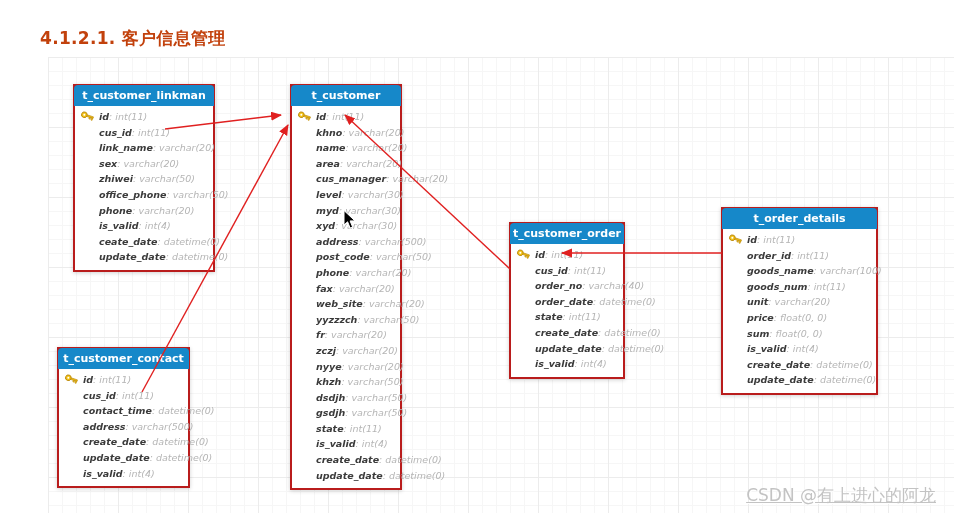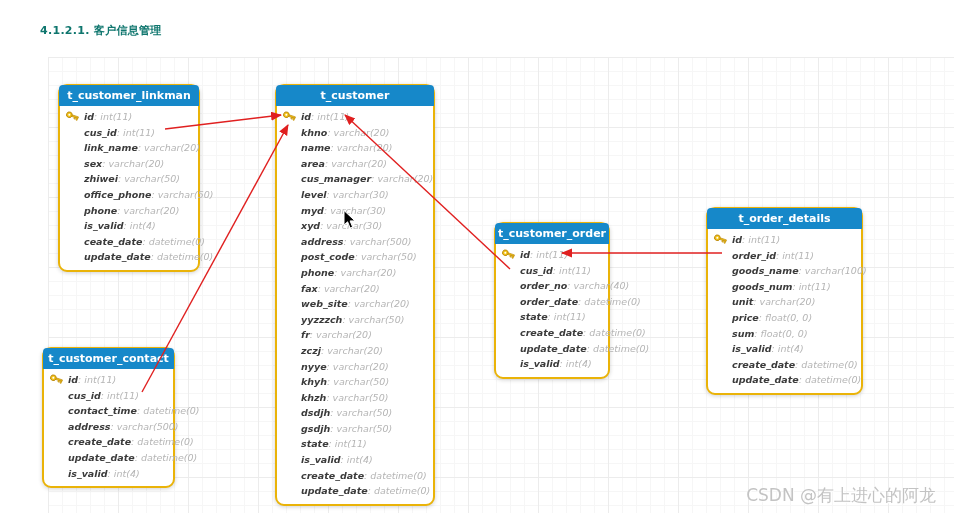--- a/index.html
+++ b/index.html
@@ -3,40 +3,41 @@
 <meta charset="utf-8">
 <style>
   html,body{margin:0;padding:0;}
   body{
     width:954px;height:513px;position:relative;overflow:hidden;
     background:#ffffff;
     font-family:"DejaVu Sans","Liberation Sans",sans-serif;
   }
   .page-title{
     position:absolute;left:40px;top:16px;
-    font-size:11px;font-weight:bold;color:#0f766e;
+    font-size:17px;font-weight:bold;color:#c2410c;
     letter-spacing:0.3px;
   }
   .canvas{
     position:absolute;left:48px;top:57px;width:906px;height:456px;
     background-color:#ffffff;
     background-image:
       linear-gradient(to right,#ececec 1px,transparent 1px),
       linear-gradient(to bottom,#ececec 1px,transparent 1px),
       linear-gradient(to right,#f6f6f6 1px,transparent 1px),
       linear-gradient(to bottom,#f6f6f6 1px,transparent 1px);
     background-size:70px 70px,70px 70px,14px 14px,14px 14px;
   }
   .db-table{
     position:absolute;
     background:#ffffff;
-    border:2px solid #eab308;
-    border-radius:9px;
+    border:2px solid #b91c1c;
+    border-radius:0;
     box-shadow:0 1px 4px rgba(0,0,0,0.18);
     box-sizing:border-box;
+    margin-left:15px;
   }
   .db-table-header{
     background:#1688c9;
     color:#ffffff;
     font-weight:bold;
     font-size:11px;
     text-align:center;
     line-height:19px;
     height:19px;
     border-radius:4px 4px 0 0;
@@ -63,20 +64,21 @@
     pointer-events:none;z-index:50;
   }
   .mouse-cursor{
     position:absolute;z-index:60;pointer-events:none;
   }
   .watermark{
     position:absolute;right:18px;bottom:6px;
     font-size:17px;color:#c3c3c3;
     text-shadow:1px 1px 0 #ffffff;
     z-index:40;
+    text-decoration:underline;
   }
 </style>
 </head>
 <body>
 
 <h1 class="page-title">4.1.2.1. 客户信息管理</h1>
 
 <div class="canvas"></div>
 
 <div id="tables-layer">
@@ -96,21 +98,21 @@
         <div class="db-field"><span class="field-name">link_name</span><span class="field-type">: varchar(20)</span></div>
         <div class="db-field"><span class="field-name">sex</span><span class="field-type">: varchar(20)</span></div>
         <div class="db-field"><span class="field-name">zhiwei</span><span class="field-type">: varchar(50)</span></div>
         <div class="db-field"><span class="field-name">office_phone</span><span class="field-type">: varchar(50)</span></div>
         <div class="db-field"><span class="field-name">phone</span><span class="field-type">: varchar(20)</span></div>
         <div class="db-field"><span class="field-name">is_valid</span><span class="field-type">: int(4)</span></div>
         <div class="db-field"><span class="field-name">ceate_date</span><span class="field-type">: datetime(0)</span></div>
         <div class="db-field"><span class="field-name">update_date</span><span class="field-type">: datetime(0)</span></div>
       </div>
     </div>
-    <div class="db-table" style="left: 275px; top: 84px; width: 160px;">
+    <div class="db-table" style="left: 275px; top: 84px; width: 112px;">
       <div class="db-table-header">t_customer</div>
       <div class="db-table-body">
         <div class="db-field"><span class="key-icon"><svg width="14" height="14" viewBox="0 0 16 16">
               <g transform="rotate(18 8 8)">
                 <rect x="6.6" y="5.6" width="8.4" height="1.9" fill="#f5c518" stroke="#b8860b" stroke-width="0.7"></rect>
                 <rect x="10.6" y="7.2" width="1.5" height="2.1" fill="#f5c518" stroke="#b8860b" stroke-width="0.6"></rect>
                 <rect x="13.2" y="7.2" width="1.5" height="2.7" fill="#f5c518" stroke="#b8860b" stroke-width="0.6"></rect>
                 <circle cx="4.3" cy="6.5" r="3.2" fill="#f5c518" stroke="#b8860b" stroke-width="1"></circle>
                 <circle cx="4.3" cy="6.5" r="1.15" fill="#ffffff"></circle>
               </g>
@@ -124,21 +126,20 @@
         <div class="db-field"><span class="field-name">xyd</span><span class="field-type">: varchar(30)</span></div>
         <div class="db-field"><span class="field-name">address</span><span class="field-type">: varchar(500)</span></div>
         <div class="db-field"><span class="field-name">post_code</span><span class="field-type">: varchar(50)</span></div>
         <div class="db-field"><span class="field-name">phone</span><span class="field-type">: varchar(20)</span></div>
         <div class="db-field"><span class="field-name">fax</span><span class="field-type">: varchar(20)</span></div>
         <div class="db-field"><span class="field-name">web_site</span><span class="field-type">: varchar(20)</span></div>
         <div class="db-field"><span class="field-name">yyzzzch</span><span class="field-type">: varchar(50)</span></div>
         <div class="db-field"><span class="field-name">fr</span><span class="field-type">: varchar(20)</span></div>
         <div class="db-field"><span class="field-name">zczj</span><span class="field-type">: varchar(20)</span></div>
         <div class="db-field"><span class="field-name">nyye</span><span class="field-type">: varchar(20)</span></div>
-        <div class="db-field"><span class="field-name">khyh</span><span class="field-type">: varchar(50)</span></div>
         <div class="db-field"><span class="field-name">khzh</span><span class="field-type">: varchar(50)</span></div>
         <div class="db-field"><span class="field-name">dsdjh</span><span class="field-type">: varchar(50)</span></div>
         <div class="db-field"><span class="field-name">gsdjh</span><span class="field-type">: varchar(50)</span></div>
         <div class="db-field"><span class="field-name">state</span><span class="field-type">: int(11)</span></div>
         <div class="db-field"><span class="field-name">is_valid</span><span class="field-type">: int(4)</span></div>
         <div class="db-field"><span class="field-name">create_date</span><span class="field-type">: datetime(0)</span></div>
         <div class="db-field"><span class="field-name">update_date</span><span class="field-type">: datetime(0)</span></div>
       </div>
     </div>
     <div class="db-table" style="left: 42px; top: 347px; width: 133px;">

